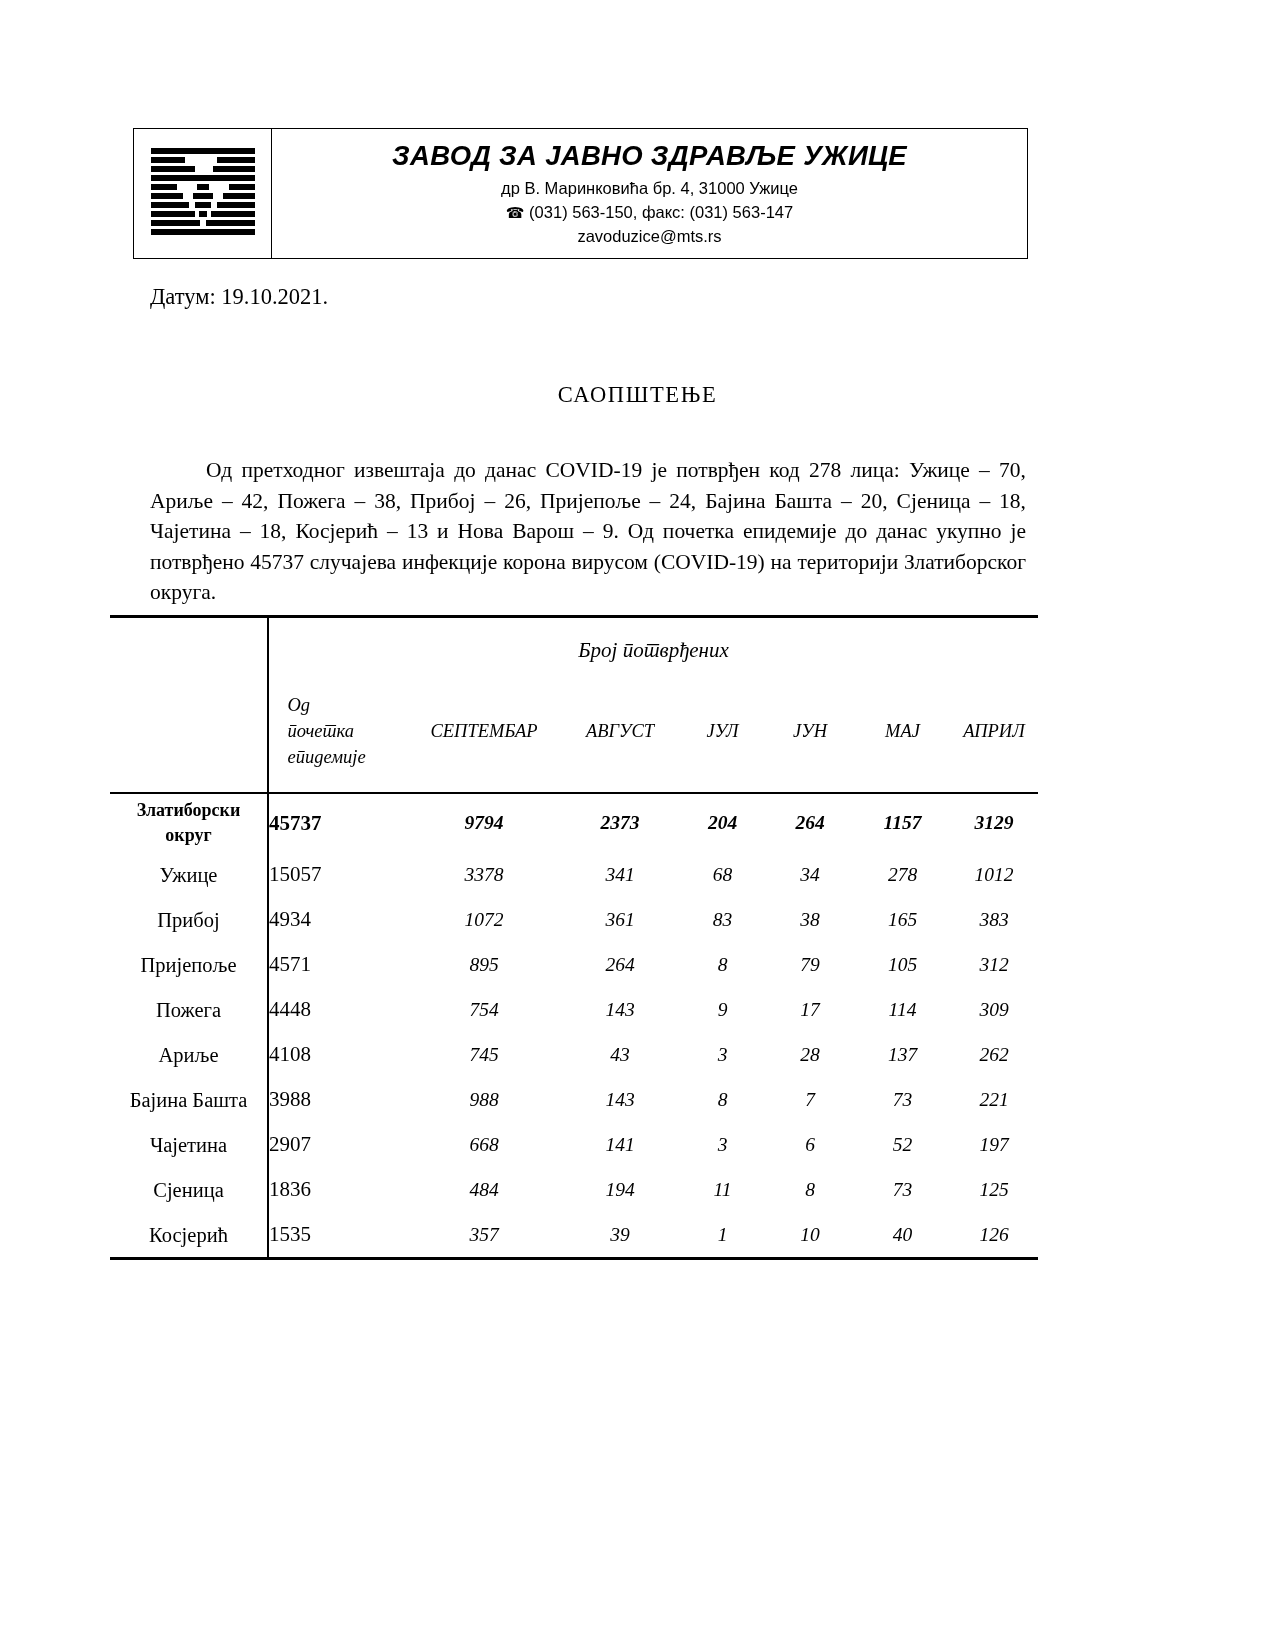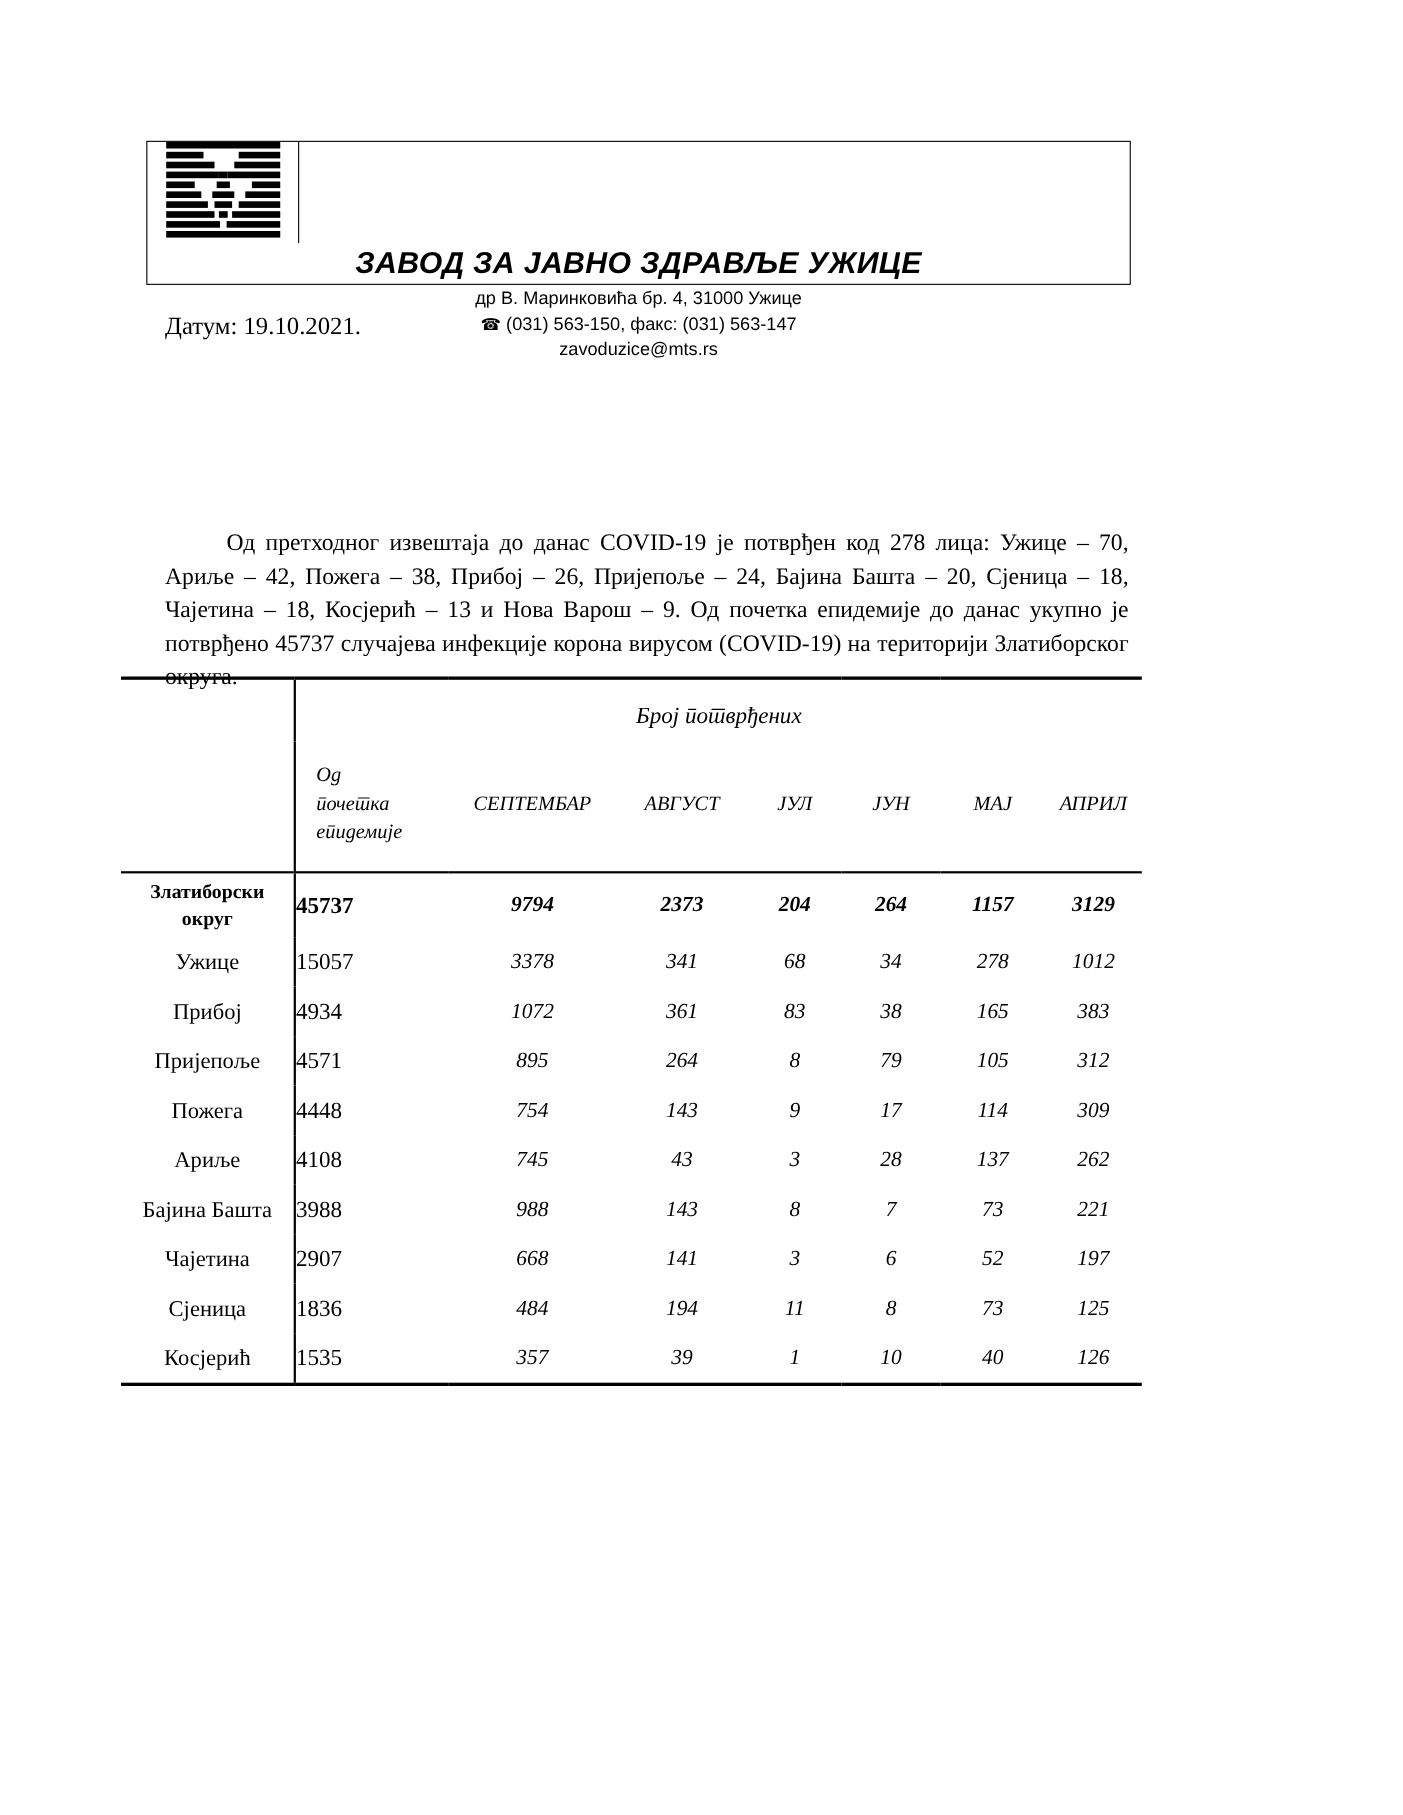--- a/index.html
+++ b/index.html
@@ -26,21 +26,21 @@
   
   .letterhead {
     position: absolute;
     left: 133px;
     top: 128px;
     width: 895px;
     height: 131px;
     border: 1.6px solid #000;
     box-sizing: border-box;
     display: flex;
-    flex-direction: column;
+    flex-direction: row;
   }
   .logo-cell {
     width: 138px;
     border-right: 1.6px solid #000;
     box-sizing: border-box;
     display: flex;
     align-items: center;
     justify-content: center;
   }
   .logo-mark {
@@ -97,21 +97,21 @@
     text-align: center;
     font-size: 22.5px;
     letter-spacing: 1.6px;
     font-weight: normal;
   }
 
   
   .body-par {
     position: absolute;
     left: 150px;
-    top: 478px;
+    top: 455px;
     width: 876px;
     font-size: 21.5px;
     line-height: 30.5px;
     text-align: justify;
     text-indent: 56px;
     hyphens: none;
   }
 
   
   .stats-wrap {
@@ -266,20 +266,21 @@
     <div class="head-cell">
       <div class="org-title">ЗАВОД ЗА ЈАВНО ЗДРАВЉЕ УЖИЦЕ</div>
       <div class="org-line">др В. Маринковића бр. 4, 31000 Ужице</div>
       <div class="org-line"><span class="phone-glyph">☎</span> <span>(031) 563-150, факс: (031) 563-147</span></div>
       <div class="org-line">zavoduzice@mts.rs</div>
     </div>
   </div>
 
   <div class="date-line">Датум: 19.10.2021.</div>
 
+  <div class="doc-heading">САОПШТЕЊЕ</div>
 
   <div class="body-par">Од претходног извештаја до данас COVID-19 је потврђен код 278 лица: Ужице – 70, Ариље – 42, Пожега – 38, Прибој – 26, Пријепоље – 24, Бајина Башта – 20, Сјеница – 18, Чајетина – 18, Косјерић – 13 и Нова Варош – 9. Од почетка епидемије до данас укупно је потврђено 45737 случајева инфекције корона вирусом (COVID-19) на територији Златиборског округа.</div>
 
   <div class="stats-wrap">
     <table class="stats">
       <colgroup>
         <col class="col-name">
           <col class="col-total">
           <col class="col-m1">
           <col class="col-m2">

